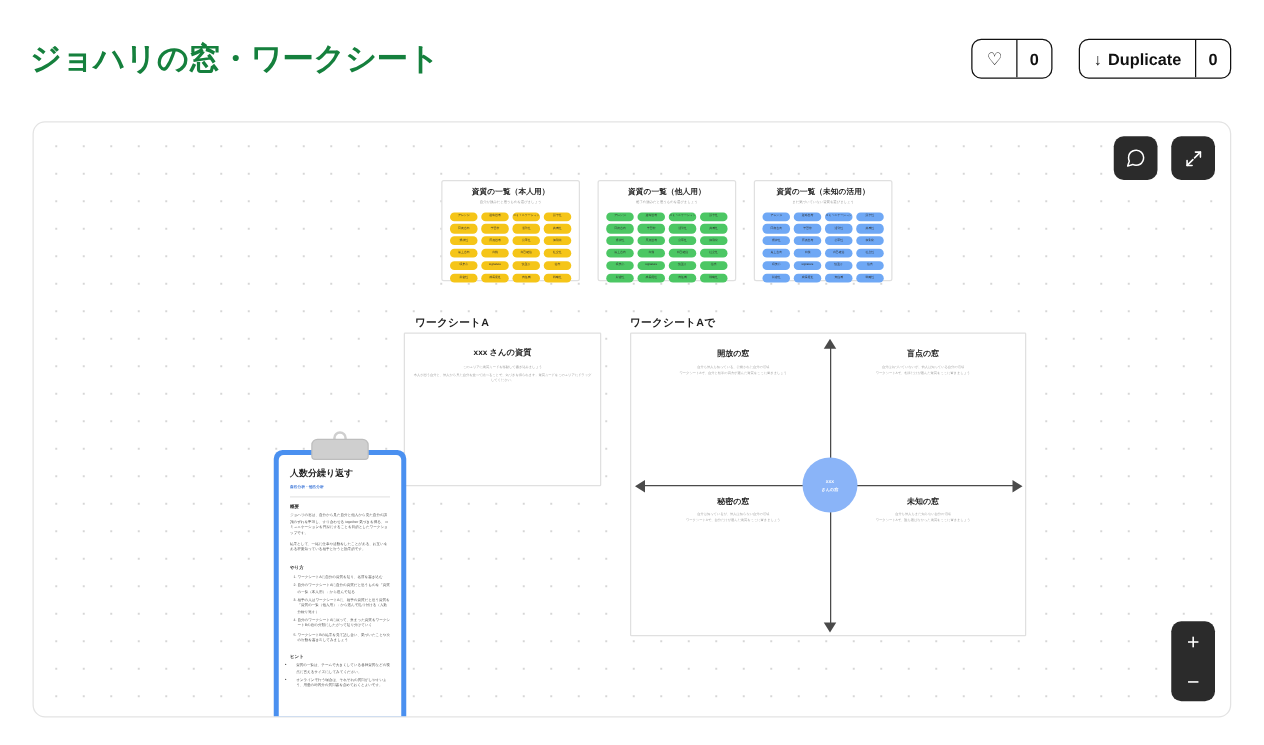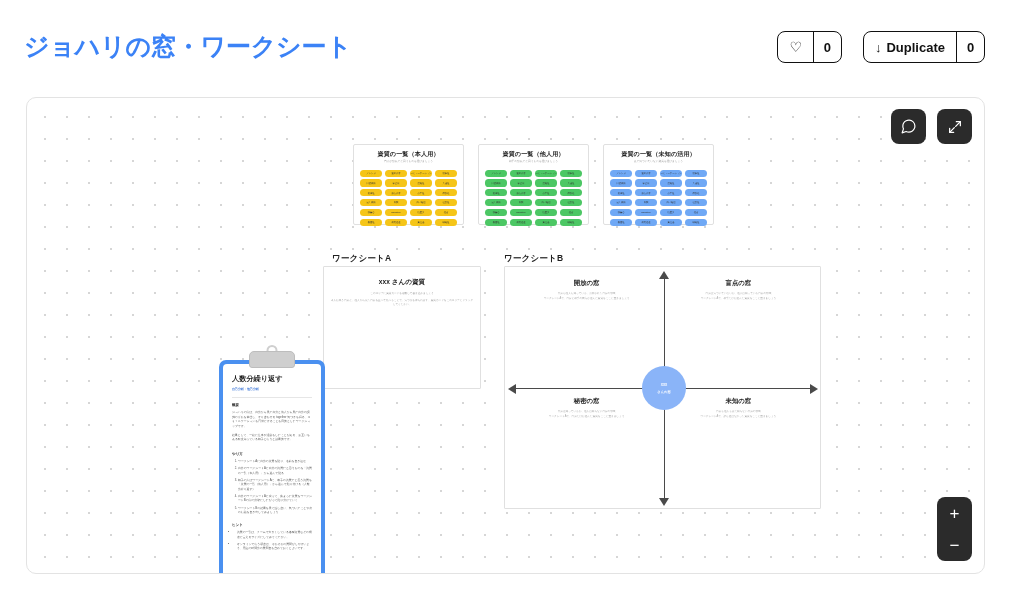--- a/index.html
+++ b/index.html
@@ -13,21 +13,21 @@
 
   
   .header {
     position: absolute; left: 0; top: 0;
     width: 1011px; height: 92px;
     display: flex; align-items: center;
   }
   .page-title {
     position: absolute; left: 24px; top: 30px;
     font-size: 25px; font-weight: 700; letter-spacing: -0.2px;
-    color: #3b82f6; white-space: nowrap;
+    color: #15803d; white-space: nowrap;
   }
   .header-actions {
     position: absolute; right: 26px; top: 31px;
     display: flex; align-items: center; gap: 21px;
   }
   .pill-btn {
     display: flex; align-items: stretch;
     height: 32px;
     border: 1.6px solid #111111;
     border-radius: 8px;
@@ -384,21 +384,21 @@
         </div>
     </div>
 
     <div class="ws-label" style="left:305px; top:155px;">ワークシートA</div>
     <div class="ws-a" style="left:296px; top:168px; width:158px; height:123px;">
       <div class="ws-a-title">xxx さんの資質</div>
       <div class="ws-a-sub1">このエリアに資質カードを移動して書き込みましょう</div>
       <div class="ws-a-sub2">本人が思う自分と、他人から見た自分を並べて比べることで、気づきを得られます。資質カードをこのエリアにドラッグしてください。</div>
     </div>
 
-    <div class="ws-label" style="left:477px; top:155px;">ワークシートB</div>
+    <div class="ws-label" style="left:477px; top:155px;">ワークシートAで</div>
     <div class="ws-b" style="left:477px; top:168px; width:317px; height:243px;">
 
       <div class="axis-v" style="left:158.5px; top:10px; height:223px;"></div>
       <div class="axis-h" style="left:11px; top:121px; width:296px;"></div>
       <div class="arrow-head" style="left:153.5px; top:4px; border-left:5px solid transparent; border-right:5px solid transparent; border-bottom:8px solid #4a4a4a;"></div>
       <div class="arrow-head" style="left:153.5px; top:231px; border-left:5px solid transparent; border-right:5px solid transparent; border-top:8px solid #4a4a4a;"></div>
       <div class="arrow-head" style="left:3px; top:116.5px; border-top:5px solid transparent; border-bottom:5px solid transparent; border-right:8px solid #4a4a4a;"></div>
       <div class="arrow-head" style="left:305px; top:116.5px; border-top:5px solid transparent; border-bottom:5px solid transparent; border-left:8px solid #4a4a4a;"></div>
 
       <div class="quad" style="left:6px; top:12px;">

